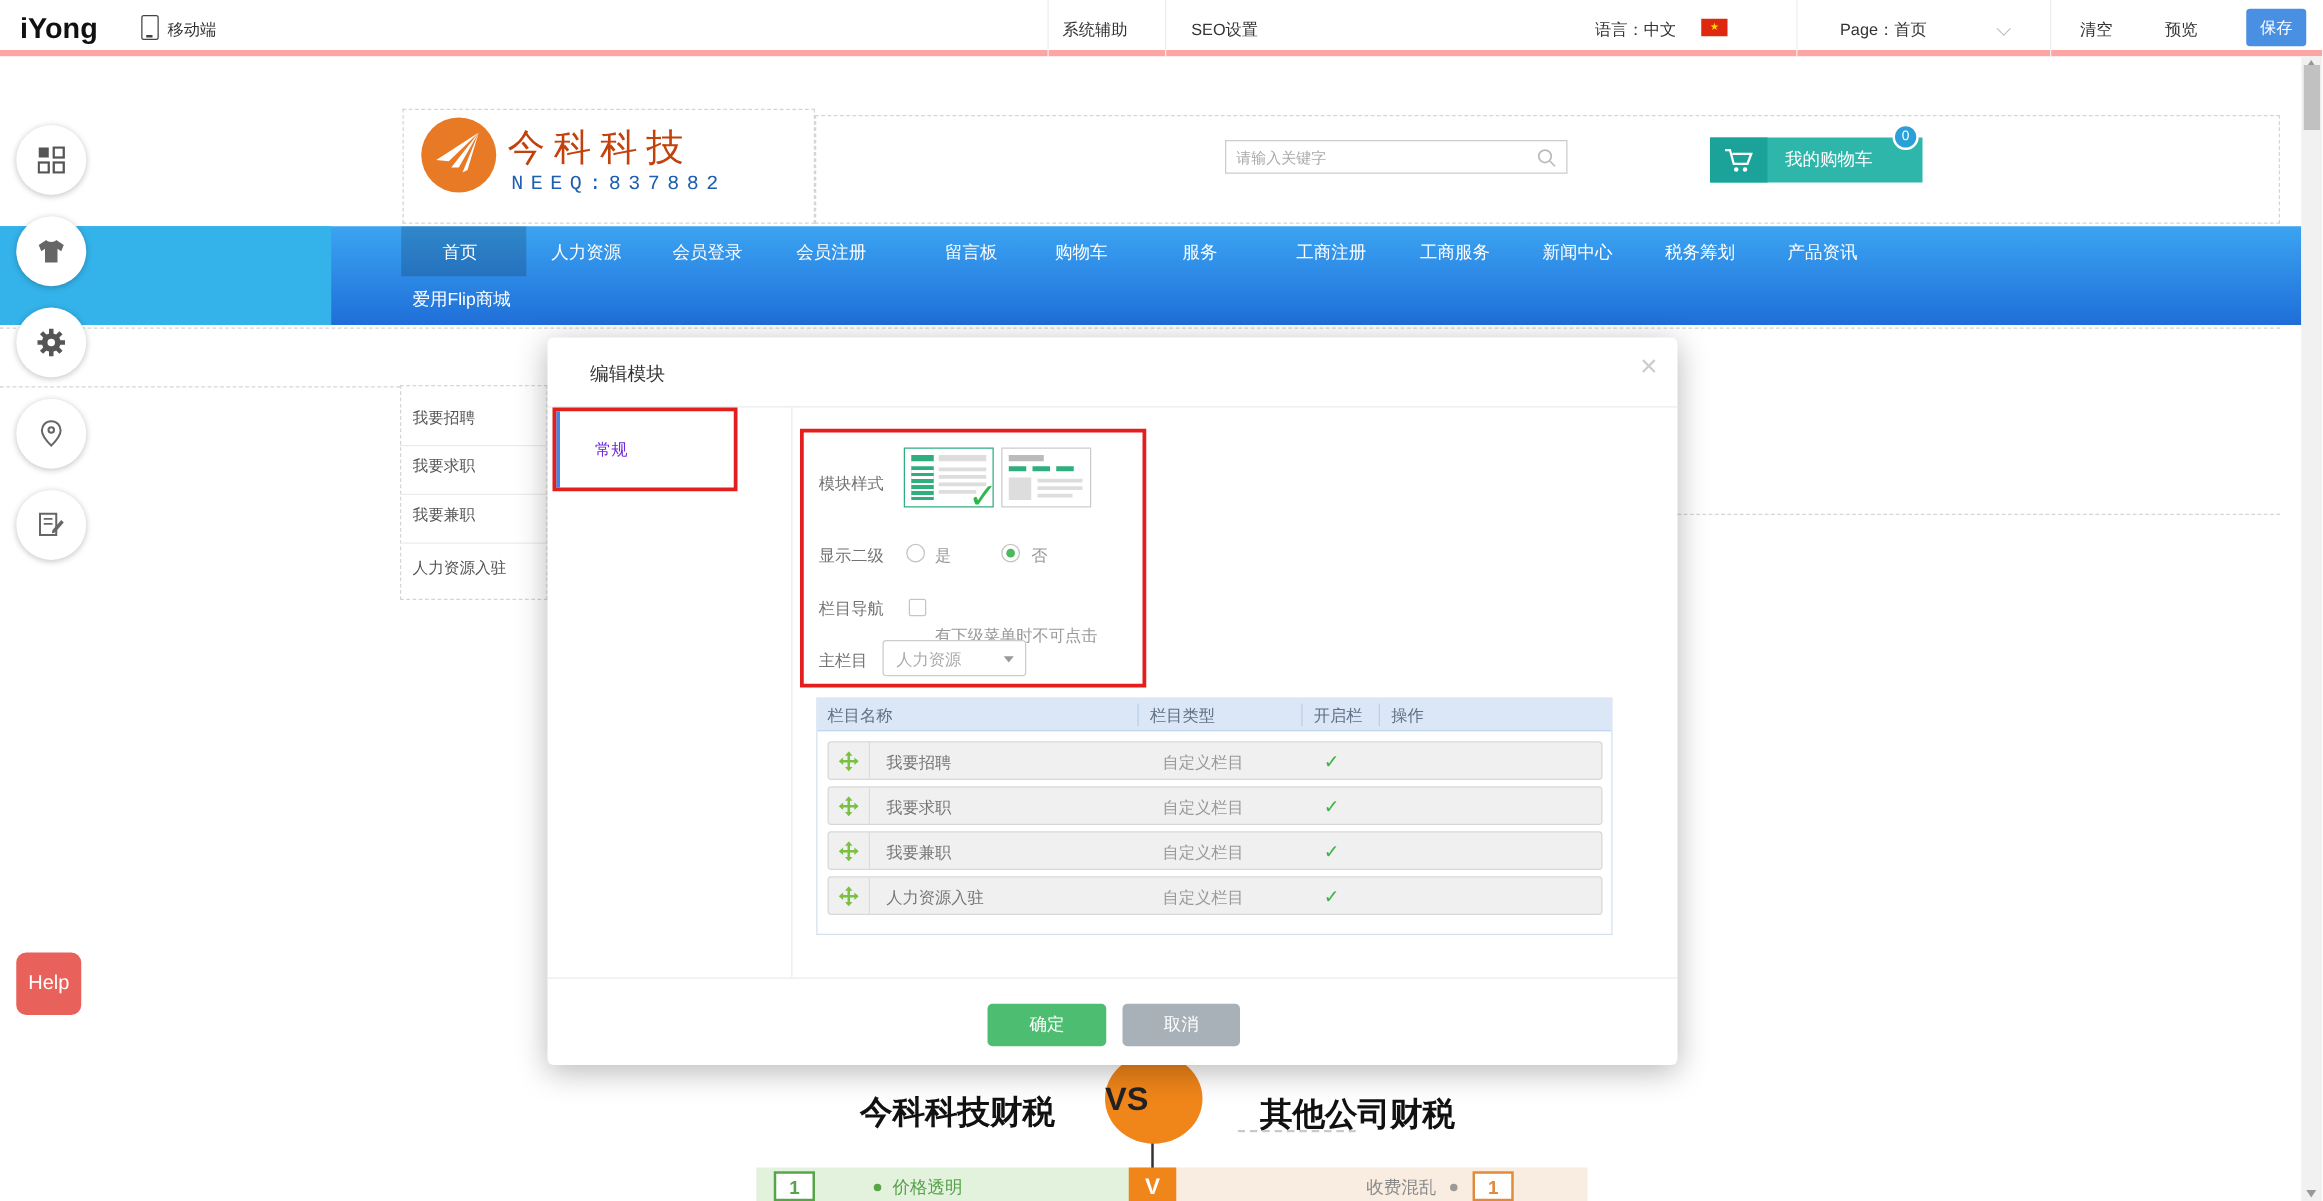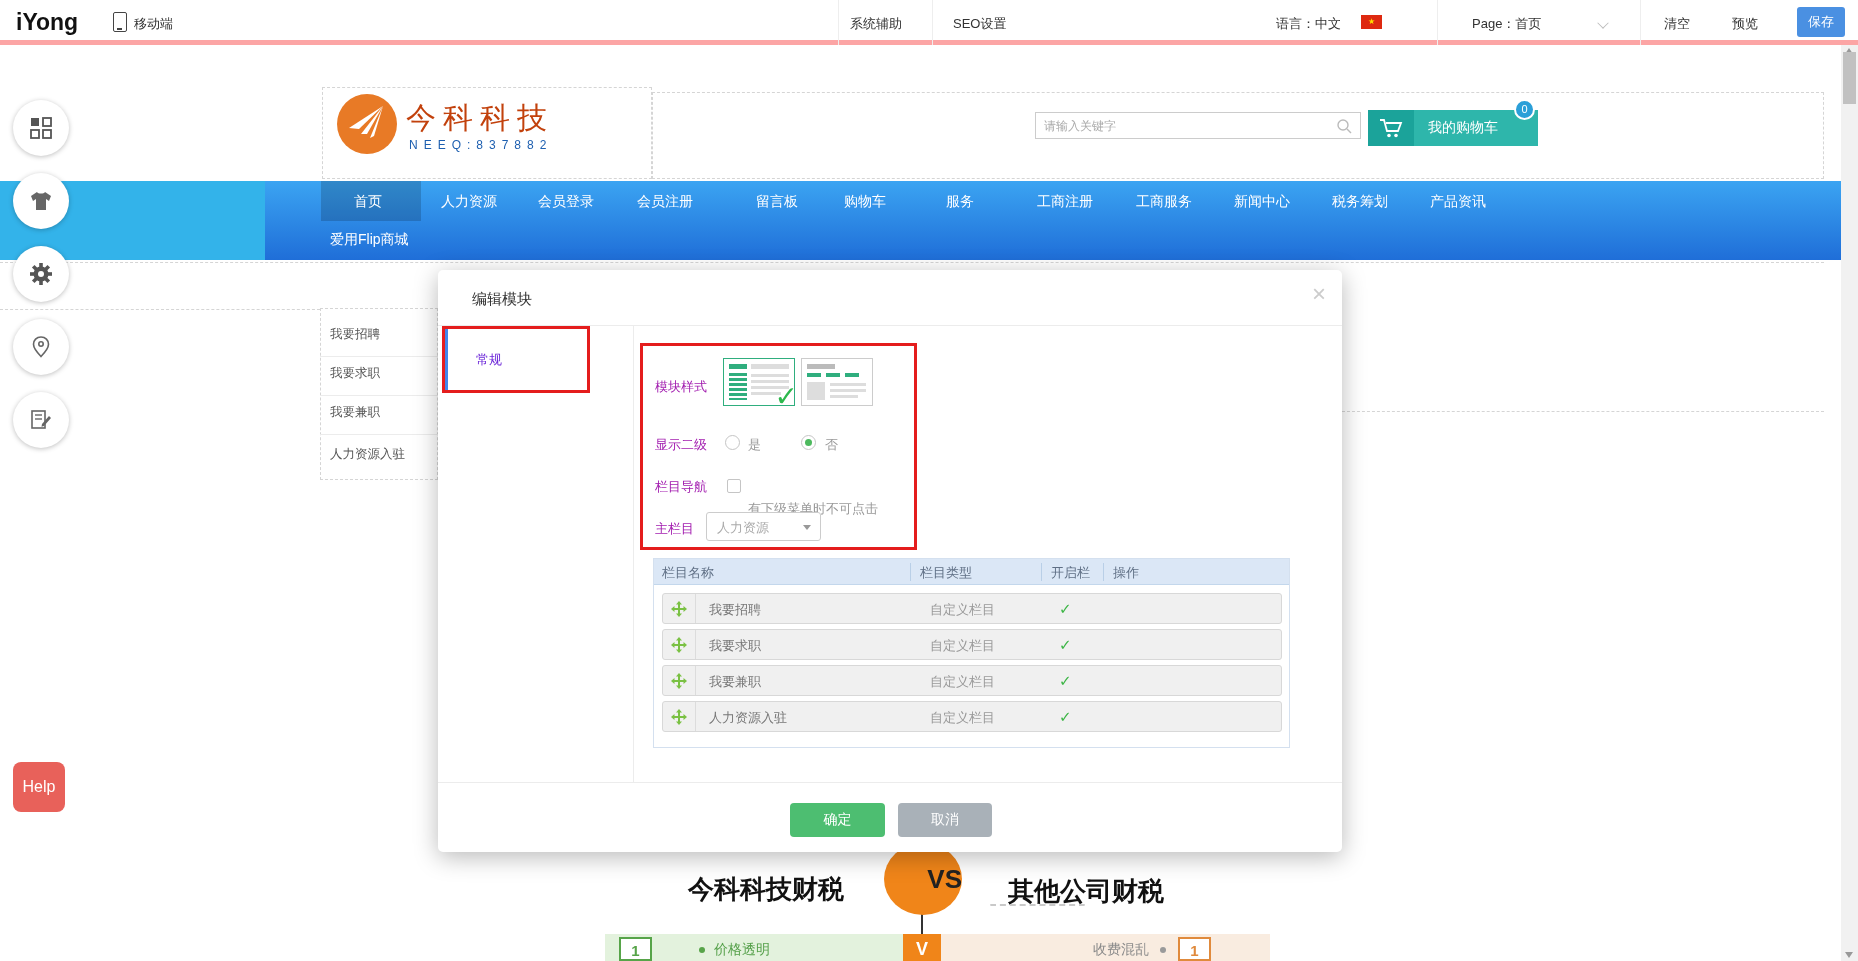--- a/index.html
+++ b/index.html
@@ -25,22 +25,22 @@
   .welcomebar { position:absolute; left:0; top:45px; width:1841px; height:30px; background:#ebebeb; z-index:5; }
   .w-text { left:320px; top:8px; font-size:12px; color:#555; }
   .login-btn { position:absolute; left:1372px; top:4px; width:66px; height:22px; background:#fff; border:1px solid #ccc; font-size:12px; color:#555; cursor:pointer; }
   .register-btn { position:absolute; left:1448px; top:4px; width:66px; height:22px; background:#4a90e2; border:1px solid #4a90e2; font-size:12px; color:#fff; cursor:pointer; }
 
   
   .siteheader { position:absolute; left:0; top:75px; width:1841px; height:106px; background:#fff; }
   .dashed-guide { position:absolute; border:1px dashed #d5d5d5; pointer-events:none; }
   .logo-circle { position:absolute; left:337px; top:94px; width:60px; height:60px; background:#e87a26; border-radius:50%; }
   .brand-name { left:406px; top:98px; font-size:30px; letter-spacing:7px; color:#c2410c; font-weight:500; }
-  .brand-sub { left:409px; top:138px; font-size:12px; letter-spacing:6px; color:#1d5fb0; }
-  .search-box { position:absolute; left:1035px; top:112px; width:326px; height:27px; border:1px solid #ccc; background:#fff; }
+  .brand-sub { left:409px; top:138px; font-size:16px; letter-spacing:6px; color:#1d5fb0;font-family:Liberation Mono, monospace; }
+  .search-box { position:absolute; left:980px; top:112px; width:274px; height:27px; border:1px solid #ccc; background:#fff; }
   .search-box input { position:absolute; left:8px; top:0; width:280px; height:25px; border:none; outline:none; font-size:12px; color:#333; background:transparent; }
   .search-box input::placeholder { color:#aaa; }
   .cart-btn { position:absolute; left:1368px; top:110px; width:170px; height:36px; background:#2eb6ab; cursor:pointer; }
   .cart-ic-zone { position:absolute; left:0; top:0; width:46px; height:36px; background:#1ba39a; }
   .cart-label { position:absolute; left:60px; top:9px; color:#fff; font-size:14px; }
   .cart-badge { position:absolute; left:1514px; top:99px; width:21px; height:21px; background:#2b9fd8; border:2px solid #fff; border-radius:50%; color:#fff; font-size:11px; text-align:center; line-height:17px; z-index:6; }
 
   
   .mainnav { position:absolute; left:0; top:181px; width:1841px; height:79px; background:linear-gradient(180deg,#3ba4f2,#1f6ed8); }
   .mainnav .left-seg { position:absolute; left:0; top:0; width:265px; height:79px; background:#33b3ea; }
@@ -51,21 +51,21 @@
   
   .side-circle { position:absolute; left:13px; width:56px; height:56px; background:#fff; border-radius:50%; box-shadow:0 1px 5px rgba(0,0,0,.25); z-index:60; cursor:pointer; display:flex; align-items:center; justify-content:center; }
 
   
   .leftmenu-box { position:absolute; left:320px; top:308px; width:118px; height:172px; border:1px dashed #d5d5d5; }
   .lm-item { position:absolute; left:330px; font-size:12.5px; color:#555; cursor:pointer; z-index:2; }
   .lm-sep { position:absolute; left:320px; width:118px; height:1px; background:#ececec; }
 
   
   .vs-title { position:absolute; font-size:26px; font-weight:bold; color:#111; }
-  .vs-circle { position:absolute; left:884px; top:843px; width:78px; height:72px; background:#f08519; border-radius:50%; color:#222; font-size:26px; font-weight:bold; text-align:right; line-height:72px; z-index:10; }
+  .vs-circle { position:absolute; left:884px; top:843px; width:78px; height:72px; background:#f08519; border-radius:50%; color:#222; font-size:26px; font-weight:bold; text-align:left; line-height:72px; z-index:10; }
   .vs-line { position:absolute; left:921px; top:912px; width:2px; height:24px; background:#333; z-index:9; }
   .vs-square { position:absolute; left:903px; top:934px; width:38px; height:27px; background:#f08519; color:#fff; font-size:18px; font-weight:bold; text-align:center; line-height:30px; z-index:11; }
   .panel-green { position:absolute; left:605px; top:934px; width:300px; height:27px; background:#e3f2dd; }
   .panel-beige { position:absolute; left:905px; top:934px; width:365px; height:27px; background:#f9ece0; }
   .num-sq { position:absolute; top:937px; width:33px; height:24px; background:#fff; text-align:center; line-height:24px; font-weight:bold; font-size:15px; z-index:3; }
   .num-green { left:619px; border:2px solid #57a449; color:#57a449; }
   .num-orange { left:1178px; border:2px solid #e08a3c; color:#e08a3c; }
   .bullet { position:absolute; width:6px; height:6px; border-radius:50%; top:947px; }
 
   
@@ -75,21 +75,21 @@
   .modal { position:absolute; left:438px; top:270px; width:904px; height:582px; background:#fff; border-radius:5px; box-shadow:0 5px 25px rgba(0,0,0,.28); z-index:100; }
   .modal-title { position:absolute; left:34px; top:20px; font-size:15px; color:#333; }
   .modal-close { position:absolute; right:16px; top:10px; font-size:24px; color:#ccc; cursor:pointer; }
   .modal-hd-line { position:absolute; left:0; top:55px; width:100%; height:1px; background:#ececec; }
   .modal-vline { position:absolute; left:195px; top:55px; width:1px; height:457px; background:#ececec; }
   .redbox { position:absolute; border:3px solid #e41d1d; z-index:5; pointer-events:none; }
   .redbox1 { left:4px; top:56px; width:148px; height:67px; }
   .redbox2 { left:202px; top:73px; width:277px; height:207px; }
   .tab-item { position:absolute; left:7px; top:59px; width:142px; height:61px; background:#fff; border-left:3px solid #4286e9; cursor:pointer; }
   .tab-item span { position:absolute; left:28px; top:22px; font-size:13px; color:#6d28d9; }
-  .f-label { position:absolute; font-size:13px; color:#a21caf; }
+  .f-label { position:absolute; font-size:13px; color:#737373; }
   .thumb { position:absolute; top:88px; width:72px; height:48px; background:#fff; cursor:pointer; }
   .thumb1 { left:285px; border:1px solid #2fae7e; }
   .thumb2 { left:363px; border:1px solid #ccc; }
   .thumb .bar { position:absolute; }
   .thumb-check { position:absolute; right:-4px; bottom:-8px; color:#2db84d; font-size:28px; font-weight:bold; }
   .radio { position:absolute; width:15px; height:15px; border:1px solid #c5c5c5; border-radius:50%; background:#fff; cursor:pointer; }
   .radio.sel::after { content:""; position:absolute; left:3px; top:3px; width:7px; height:7px; border-radius:50%; background:#4db95e; }
   .r-label { position:absolute; font-size:13px; color:#999; }
   .checkbox { position:absolute; left:289px; top:209px; width:14px; height:14px; border:1px solid #c5c5c5; border-radius:2px; background:#fff; cursor:pointer; }
   .selectbox { position:absolute; left:268px; top:242px; width:115px; height:29px; border:1px solid #ccc; border-radius:3px; background:#fff; cursor:pointer; }

